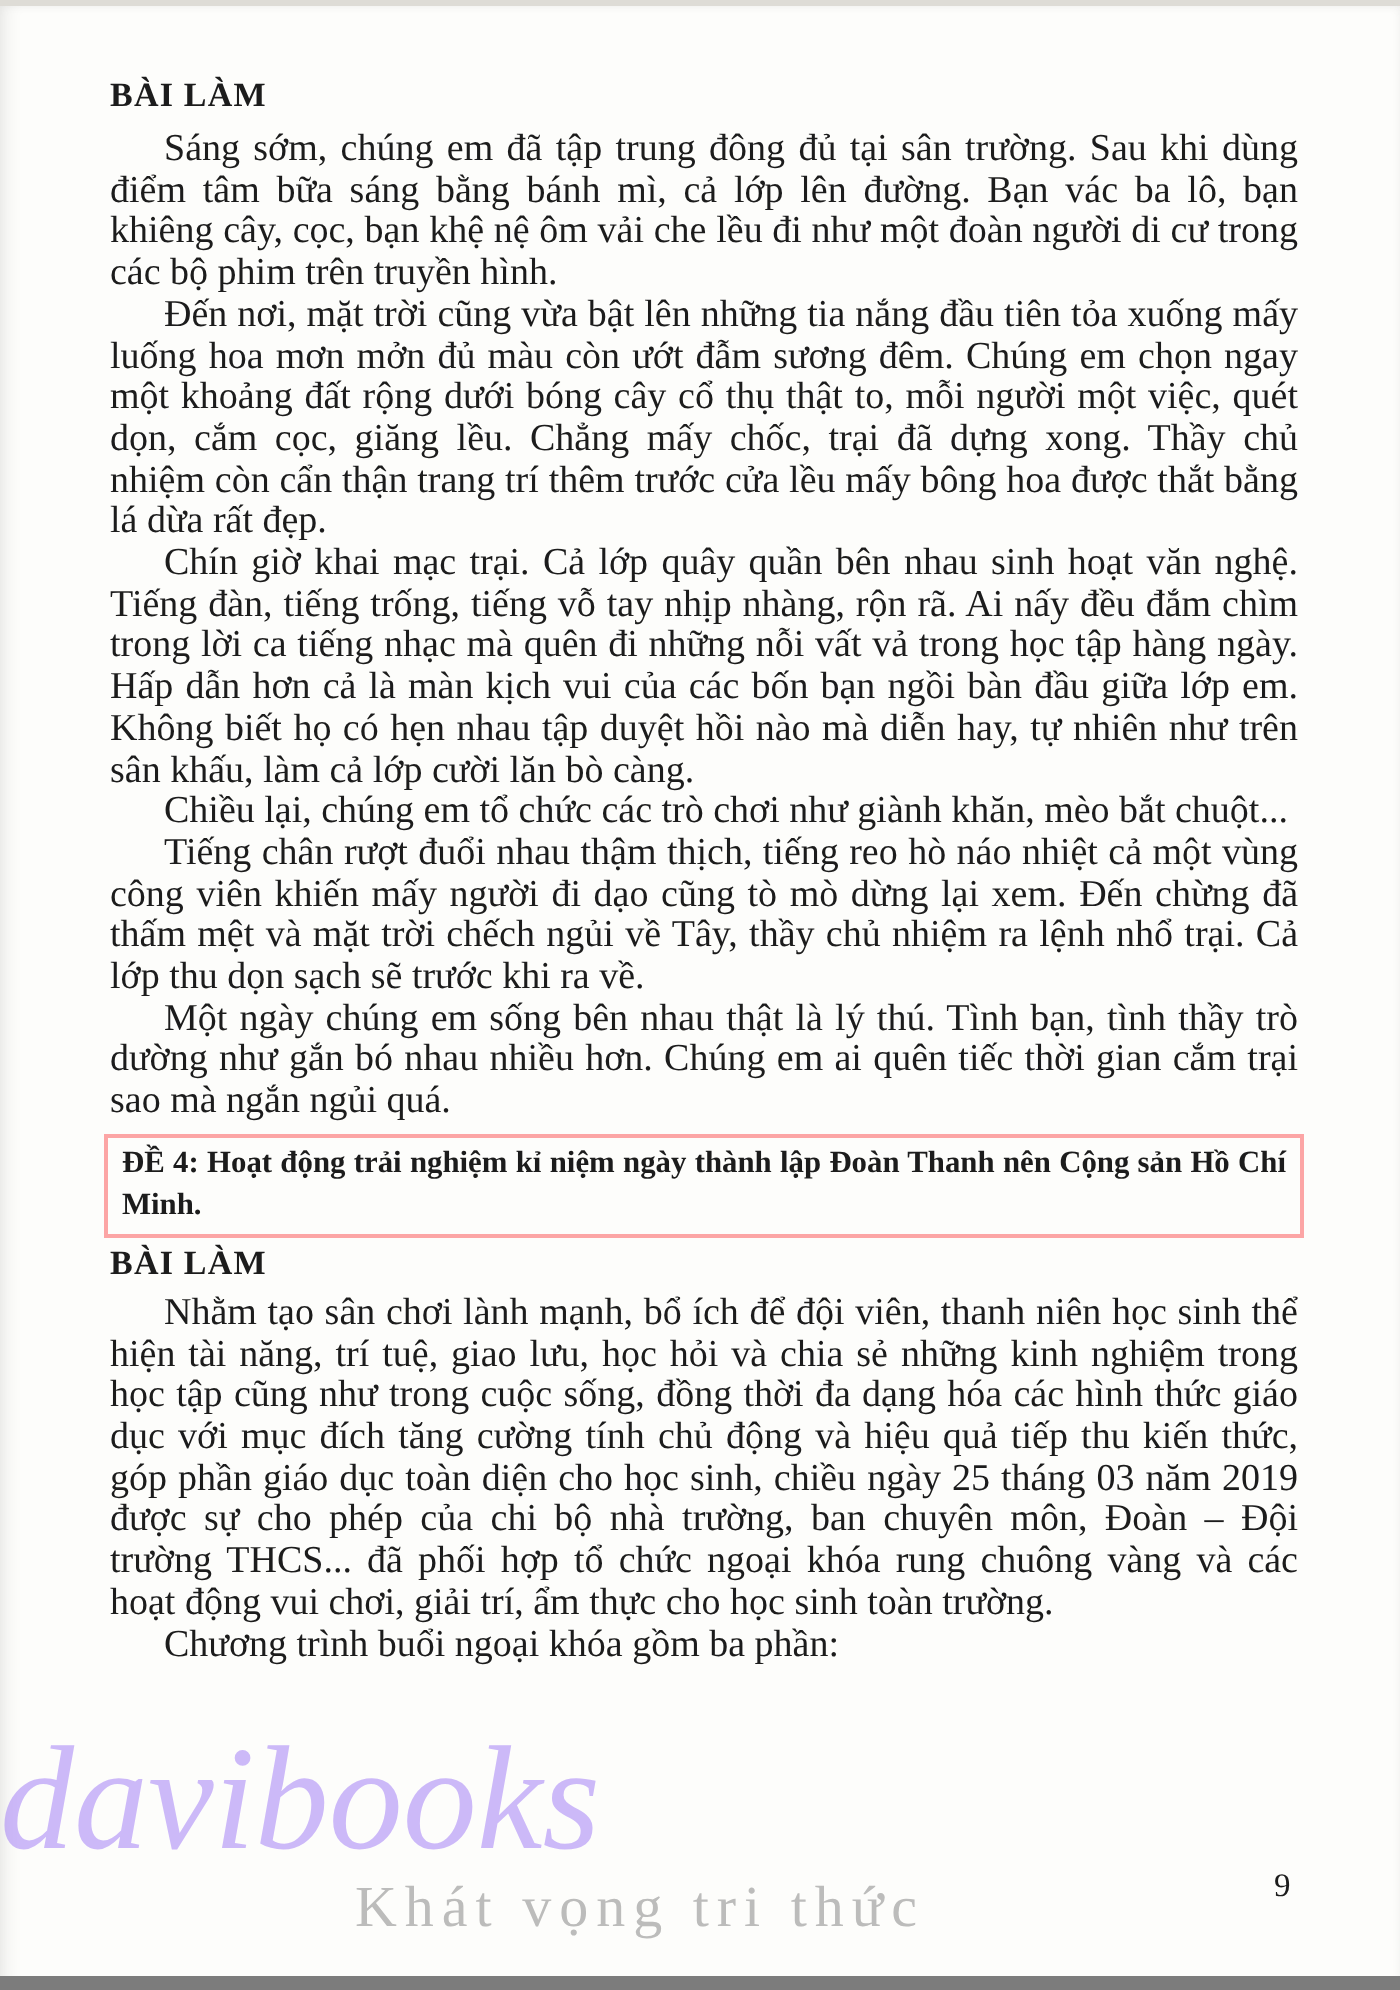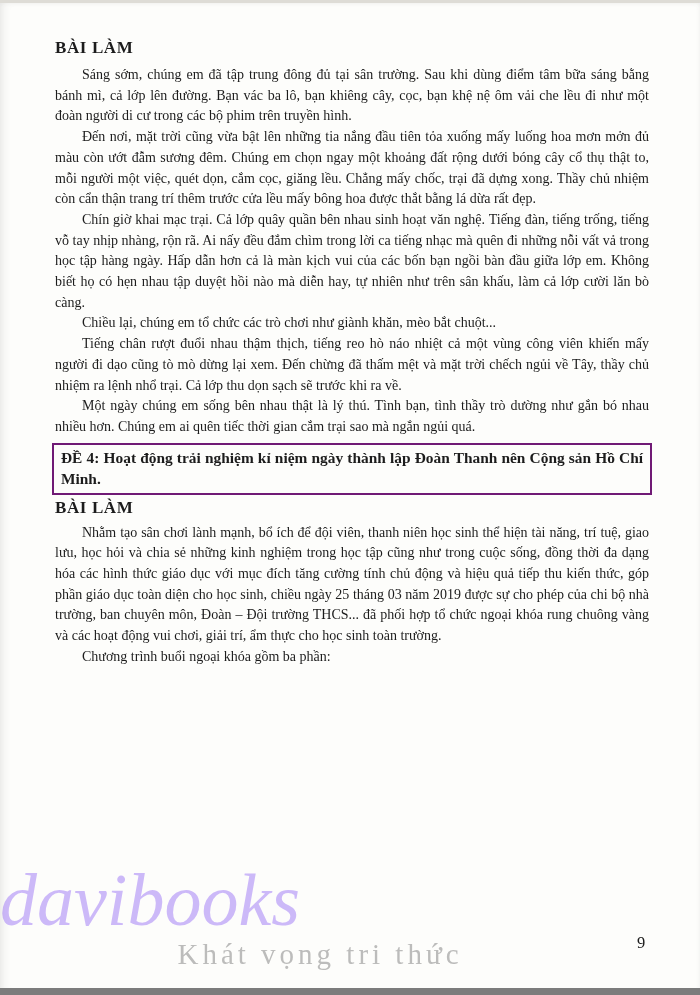--- a/index.html
+++ b/index.html
@@ -22,27 +22,27 @@
     width: 594px;
     z-index: 2;
   }
   .section-title {
     font-size: 17px;
     font-weight: bold;
     letter-spacing: 0.6px;
     margin-bottom: 7px;
   }
   .body p {
-    font-size: 14px;
+    font-size: 19px;
     line-height: 20.7px;
     text-align: justify;
     text-indent: 27px;
   }
   .de-box {
-    border: 2px solid #701a75;
+    border: 2px solid #fca5a5;
     margin: 5px 0 3px -3px;
     width: calc(100% + 6px);
     padding: 2px 7px 4px 7px;
     background: #fdfdfb;
   }
   .de-box p {
     font-size: 15.4px;
     line-height: 21px;
     font-weight: bold;
     text-align: justify;

